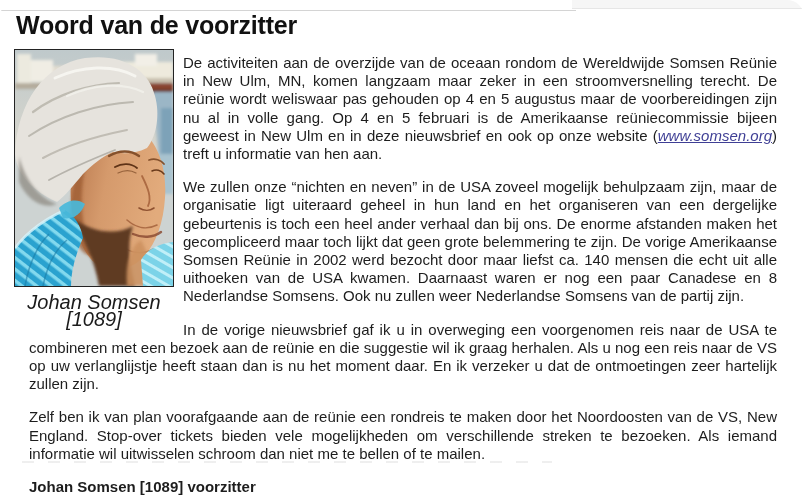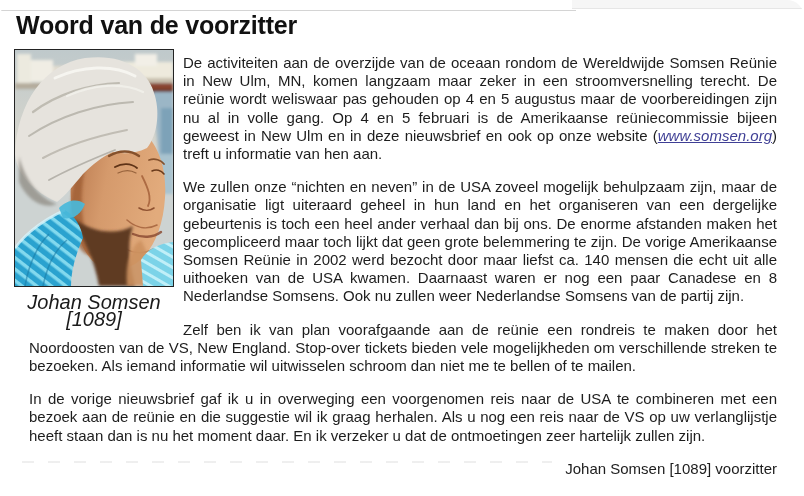--- a/index.html
+++ b/index.html
@@ -60,21 +60,22 @@
     color: #1b1b1b;
   }
   a.weblink {
     color: var(--link-color);
     font-style: italic;
     text-decoration: underline;
     cursor: pointer;
   }
   p.signature {
     margin-top: 8px !important;
-    text-align: right;
+    text-align: left;
+    font-weight: bold;
   }
   .scan-artifact {
     position: absolute;
     left: 22px; top: 461px;
     width: 530px; height: 2px;
     background: repeating-linear-gradient(90deg, #ececec 0 12px, transparent 12px 26px);
     opacity: 0.85;
   }
 </style>
 </head>
@@ -169,21 +170,21 @@
             <path d="M128,236 L126,210 C132,200 142,194 158,192 L158,236 Z" fill="url(#stripeR)"></path>
             <path d="M44,158 C52,150 62,148 70,154 C66,164 58,170 48,168 Z" fill="#4ab8da" opacity="0.92"></path>
           </svg>
         </div>
         <div class="caption">Johan Somsen [1089]</div>
       </div>
 
       <p class="para"><span>De activiteiten aan de overzijde van de oceaan rondom de Wereldwijde Somsen Reünie in New Ulm, MN, komen langzaam maar zeker in een stroomversnelling terecht. De reünie wordt weliswaar pas gehouden op 4 en 5 augustus maar de voorbereidingen zijn nu al in volle gang. Op 4 en 5 februari is de Amerikaanse reüniecommissie bijeen geweest in New Ulm en in deze nieuwsbrief en ook op onze website (</span><a class="weblink" href="#">www.somsen.org</a><span>) treft u informatie van hen aan.</span></p>
 
       <p class="para">We zullen onze “nichten en neven” in de USA zoveel mogelijk behulpzaam zijn, maar de organisatie ligt uiteraard geheel in hun land en het organiseren van een dergelijke gebeurtenis is toch een heel ander verhaal dan bij ons. De enorme afstanden maken het gecompliceerd maar toch lijkt dat geen grote belemmering te zijn. De vorige Amerikaanse Somsen Reünie in 2002 werd bezocht door maar liefst ca. 140 mensen die echt uit alle uithoeken van de USA kwamen. Daarnaast waren er nog een paar Canadese en 8 Nederlandse Somsens. Ook nu zullen weer Nederlandse Somsens van de partij zijn.</p>
+      <p class="para">In de vorige nieuwsbrief gaf ik u in overweging een voorgenomen reis naar de USA te combineren met een bezoek aan de reünie en die suggestie wil ik graag herhalen. Als u nog een reis naar de VS op uw verlanglijstje heeft staan dan is nu het moment daar. En ik verzeker u dat de ontmoetingen zeer hartelijk zullen zijn.</p>
       <p class="para">Zelf ben ik van plan voorafgaande aan de reünie een rondreis te maken door het Noordoosten van de VS, New England. Stop-over tickets bieden vele mogelijkheden om verschillende streken te bezoeken. Als iemand informatie wil uitwisselen schroom dan niet me te bellen of te mailen.</p>
-      <p class="para">In de vorige nieuwsbrief gaf ik u in overweging een voorgenomen reis naar de USA te combineren met een bezoek aan de reünie en die suggestie wil ik graag herhalen. Als u nog een reis naar de VS op uw verlanglijstje heeft staan dan is nu het moment daar. En ik verzeker u dat de ontmoetingen zeer hartelijk zullen zijn.</p>
 
       <p class="signature">Johan Somsen [1089] voorzitter</p>
     </div>
   </div>
 
   <div class="scan-artifact"></div>
 </div>
 
 </body></html>

